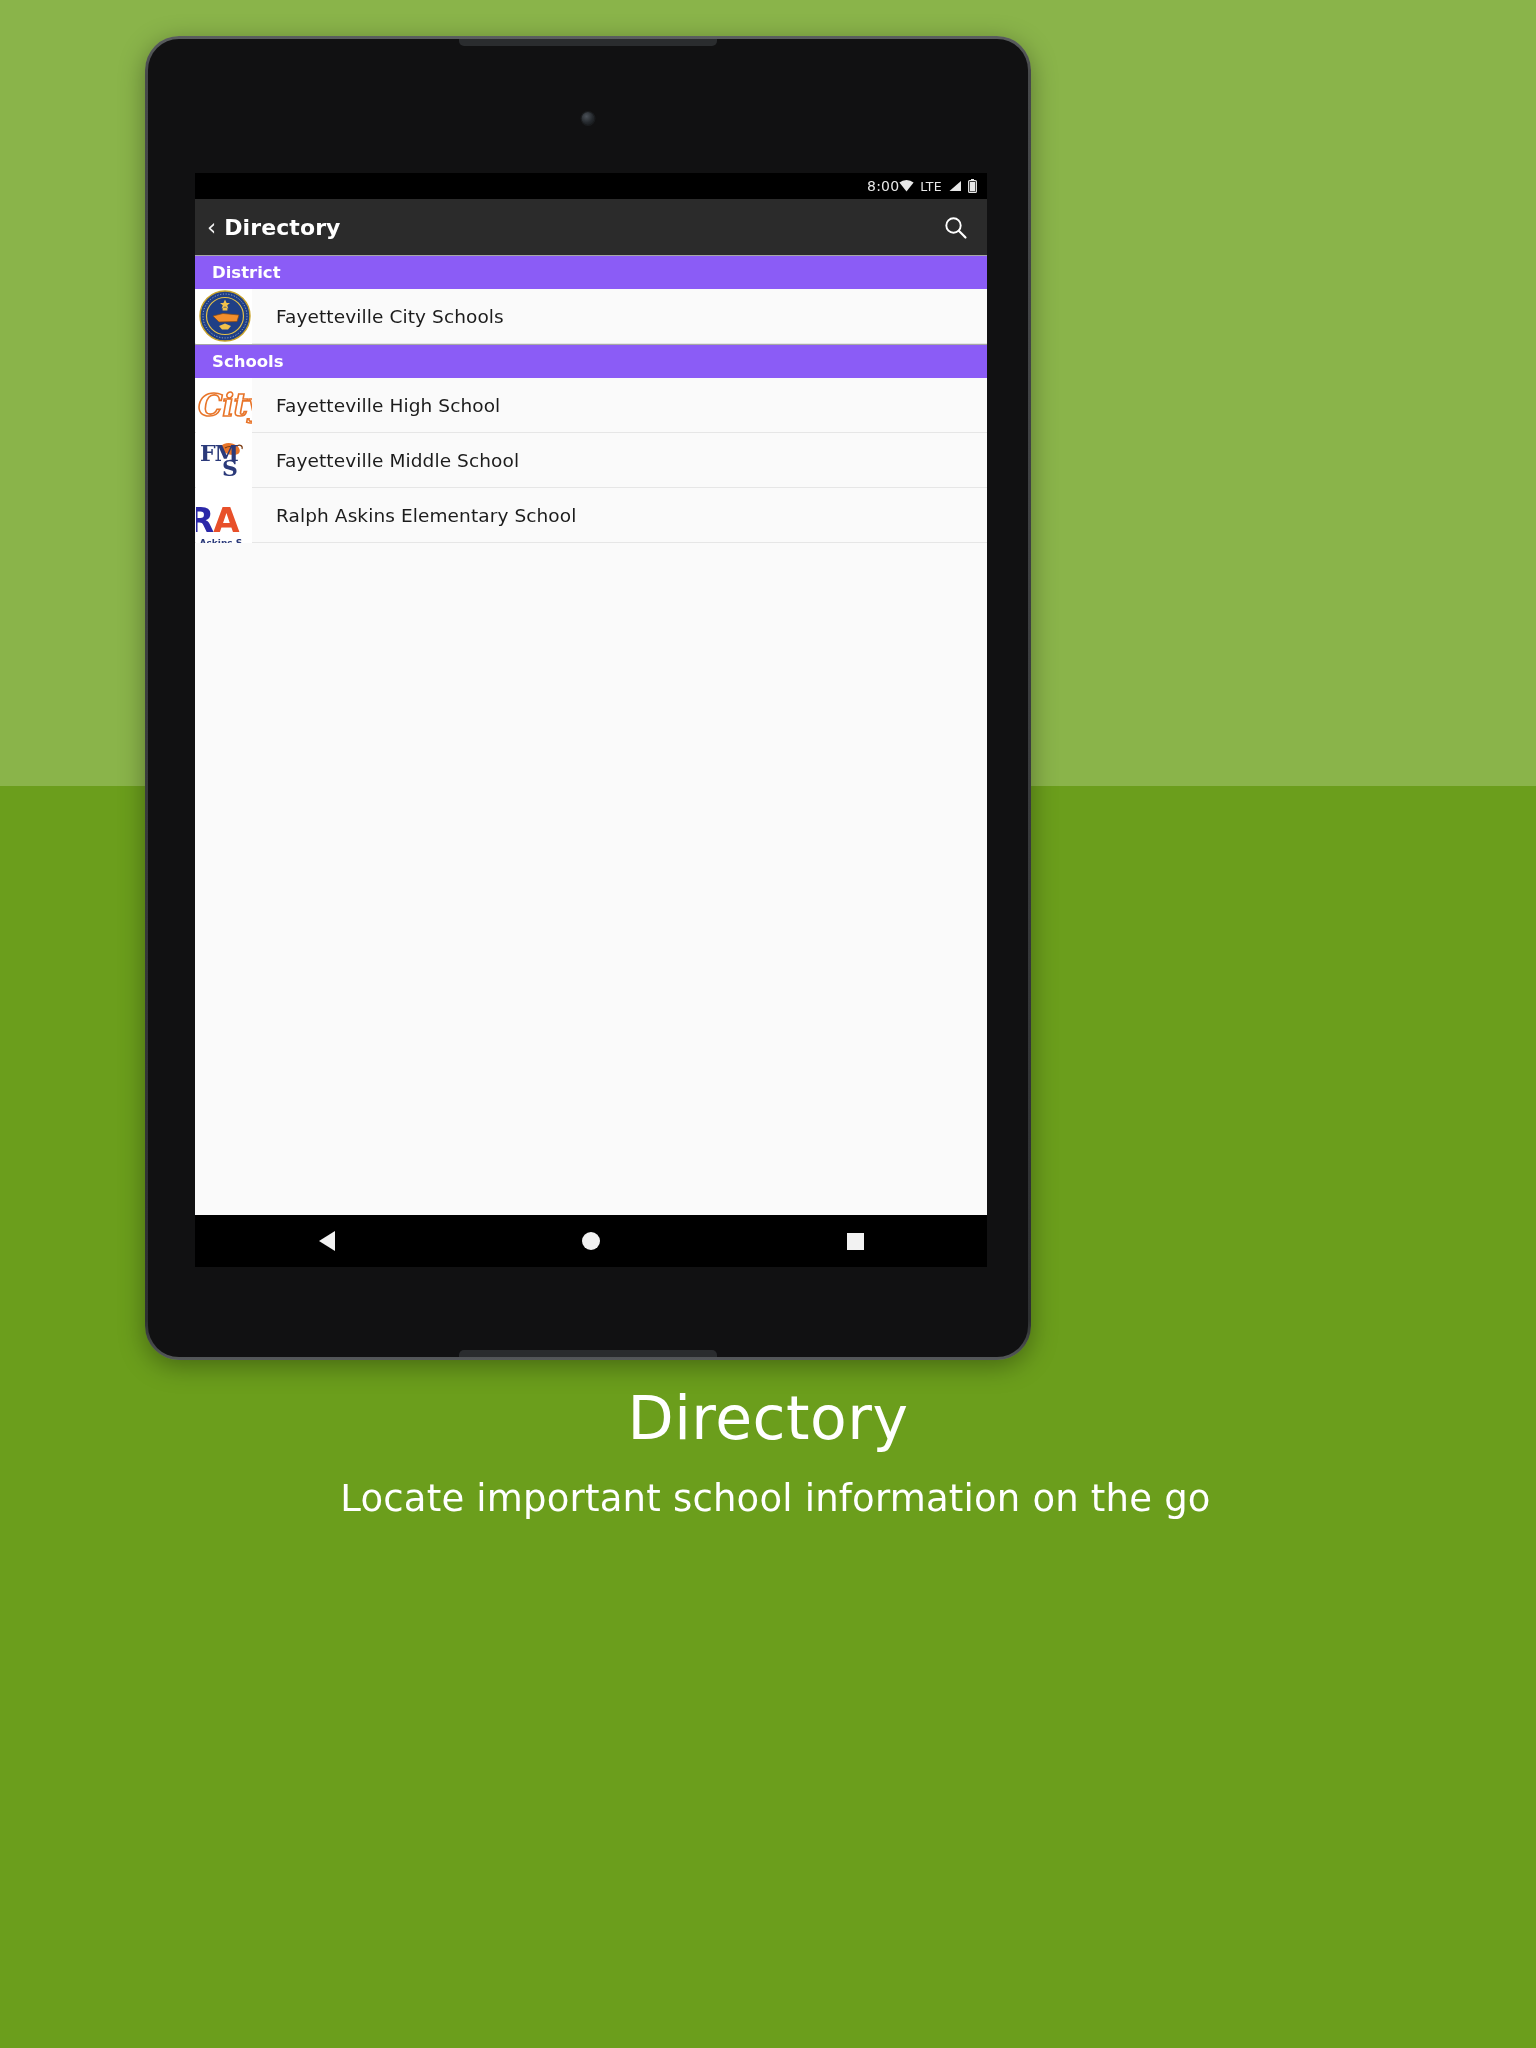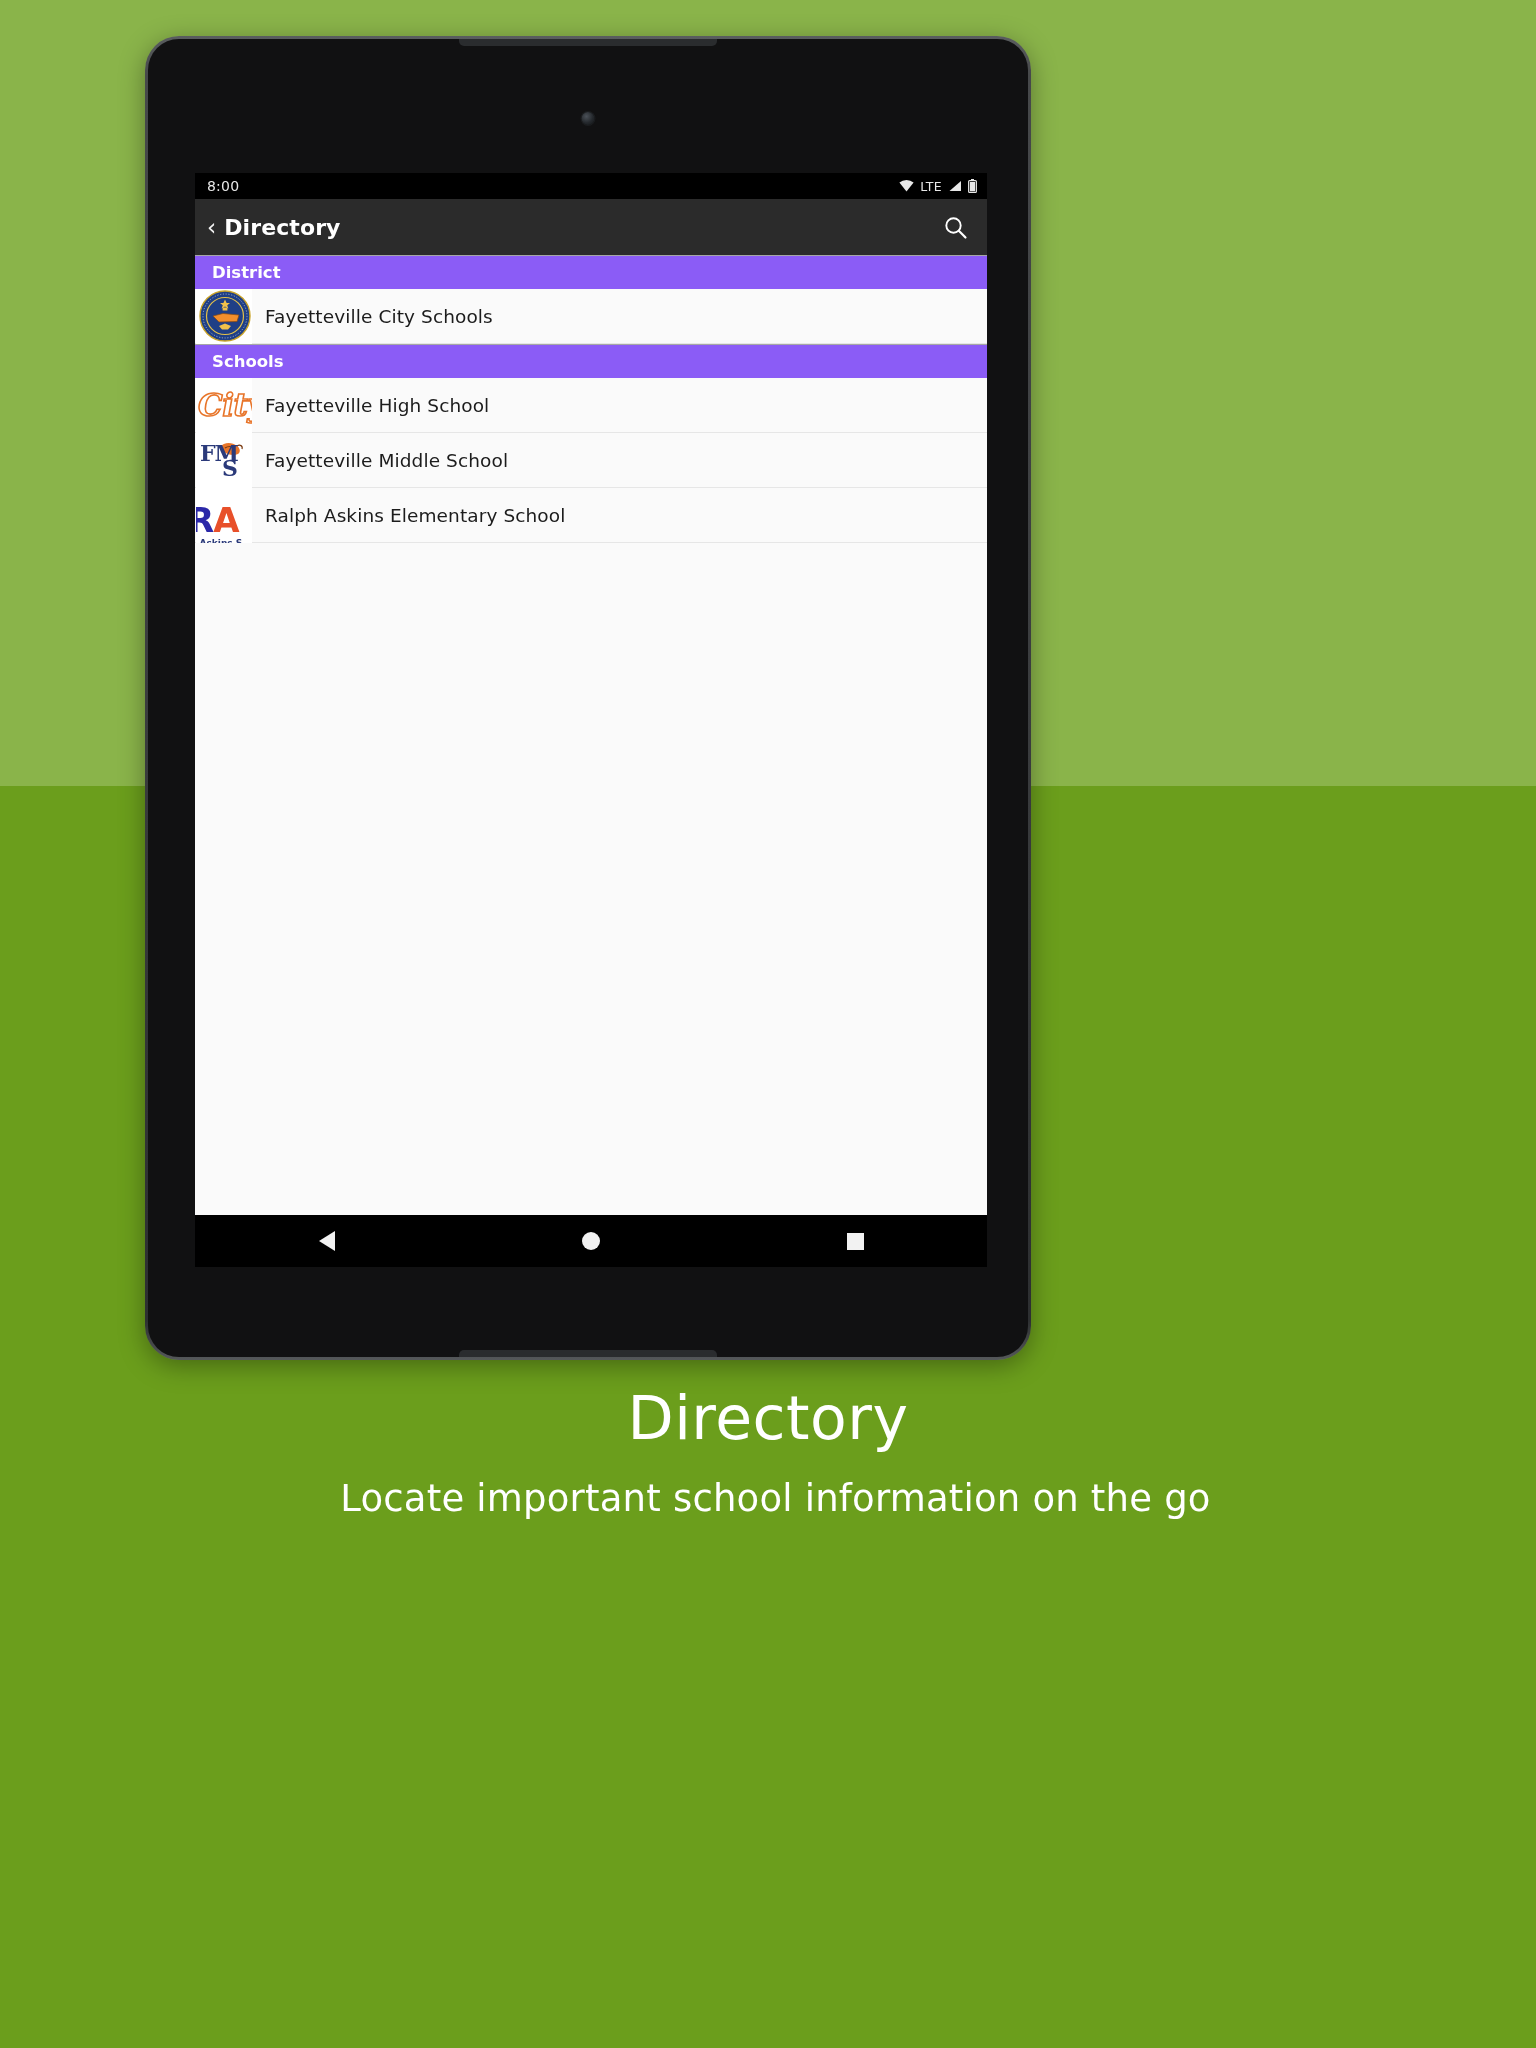--- a/index.html
+++ b/index.html
@@ -68,21 +68,21 @@
     width: 792px; height: 1094px;
     background: #fafafa;
     overflow: hidden;
   }
 
   
   #statusbar {
     height: 26px;
     background: #000;
     display: flex; align-items: center;
-    justify-content: space-between;
+    justify-content: flex-end;
     padding: 0 10px 0 12px;
     color: #e8e8e8;
     font-size: 14px;
   }
   #status-time { letter-spacing: .2px; }
   #status-icons { display: flex; align-items: center; gap: 6px; }
   .st-ico { display: block; }
   #lte-label { font-size: 12.5px; letter-spacing: .3px; }
 
   
@@ -132,21 +132,21 @@
   }
   .row-logo {
     width: 56px; height: 55px;
     margin-left: 1px;
     position: relative;
     overflow: hidden;
     flex: 0 0 auto;
     background: #fff;
   }
   .row-label {
-    margin-left: 13px;
+    margin-left: 24px;
     font-size: 18.5px;
     color: #1c1c1c;
     letter-spacing: .1px;
   }
 
   
   .seal { position:absolute; left:3px; top:1px; width:52px; height:52px; }
 
   .city-logo {
     position:absolute; left:2px; top:6px;

